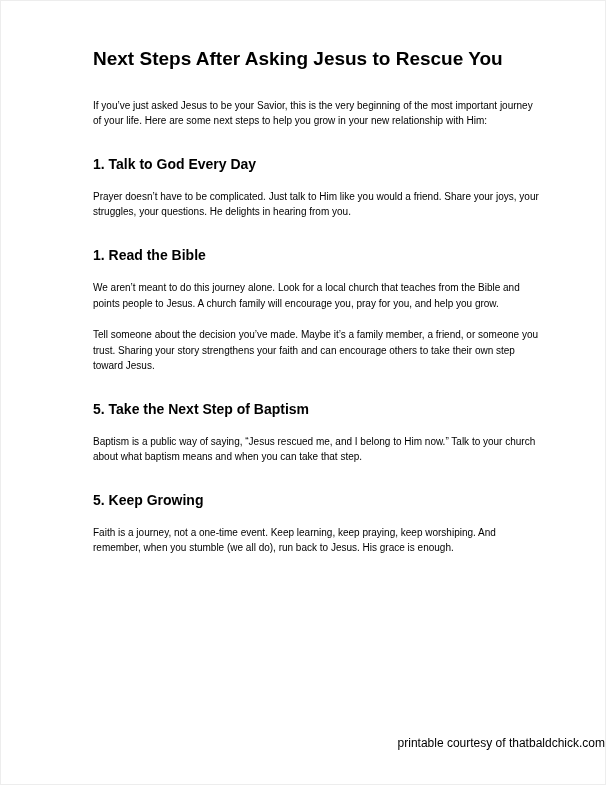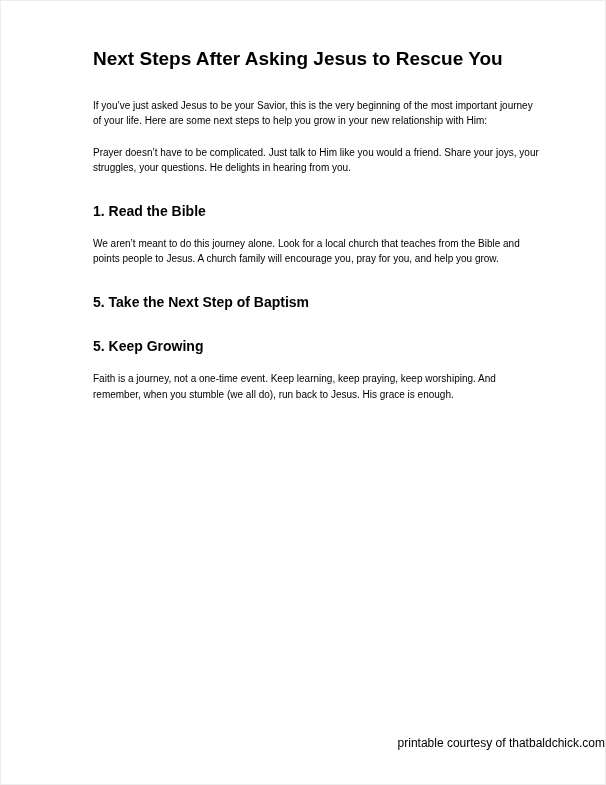--- a/index.html
+++ b/index.html
@@ -50,27 +50,30 @@
 </style>
 </head>
 <body>
 
 <div class="page">
 
   <h1 class="doc-title">Next Steps After Asking Jesus to Rescue You</h1>
 
   <p class="para">If you’ve just asked Jesus to be your Savior, this is the very beginning of the most important journey of your life. Here are some next steps to help you grow in your new relationship with Him:</p>
 
+  <h2 class="section-heading">1. Talk to God Every Day</h2>
   <p class="para">Prayer doesn’t have to be complicated. Just talk to Him like you would a friend. Share your joys, your struggles, your questions. He delights in hearing from you.</p>
 
   <h2 class="section-heading">1. Read the Bible</h2>
 
   <p class="para">We aren’t meant to do this journey alone. Look for a local church that teaches from the Bible and points people to Jesus. A church family will encourage you, pray for you, and help you grow.</p>
 
+  <p class="para">Tell someone about the decision you’ve made. Maybe it’s a family member, a friend, or someone you trust. Sharing your story strengthens your faith and can encourage others to take their own step toward Jesus.</p>
 
   <h2 class="section-heading">5. Take the Next Step of Baptism</h2>
+  <p class="para">Baptism is a public way of saying, “Jesus rescued me, and I belong to Him now.” Talk to your church about what baptism means and when you can take that step.</p>
 
   <h2 class="section-heading">5. Keep Growing</h2>
   <p class="para">Faith is a journey, not a one-time event. Keep learning, keep praying, keep worshiping. And remember, when you stumble (we all do), run back to Jesus. His grace is enough.</p>
 
   <div class="footer">printable courtesy of thatbaldchick.com</div>
 
 </div>
 
 </body></html>

